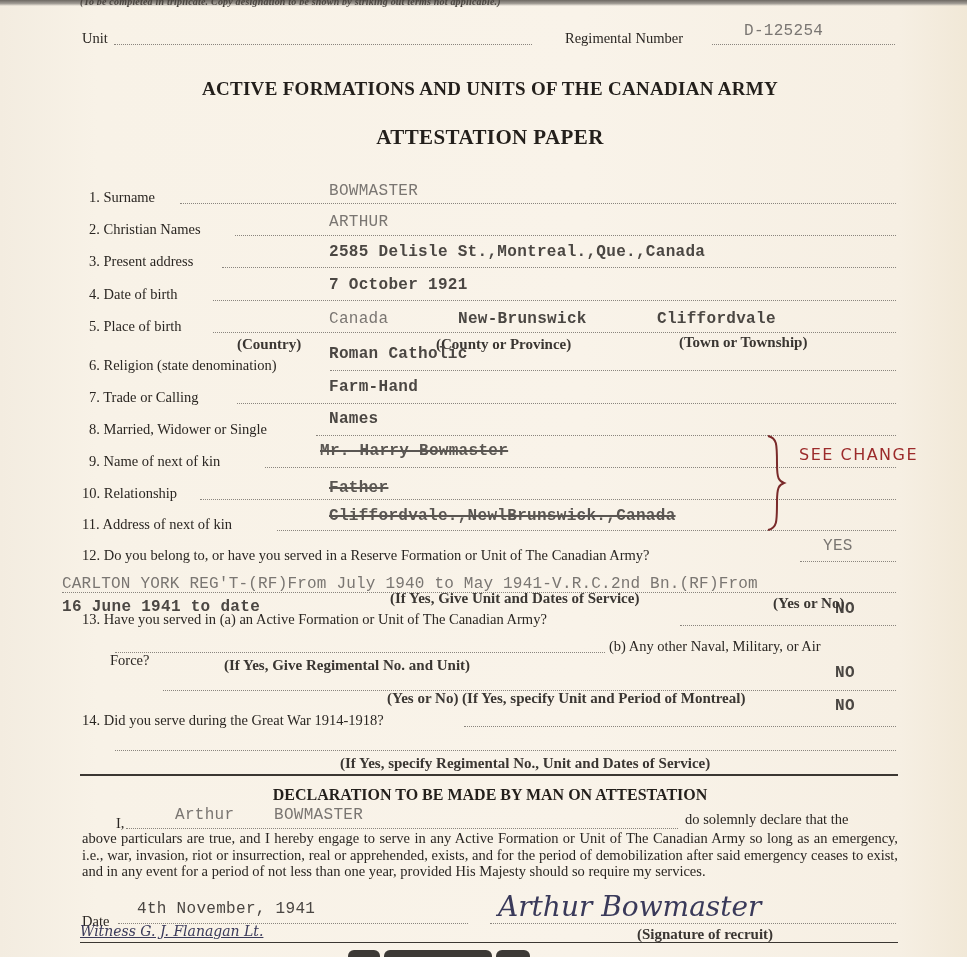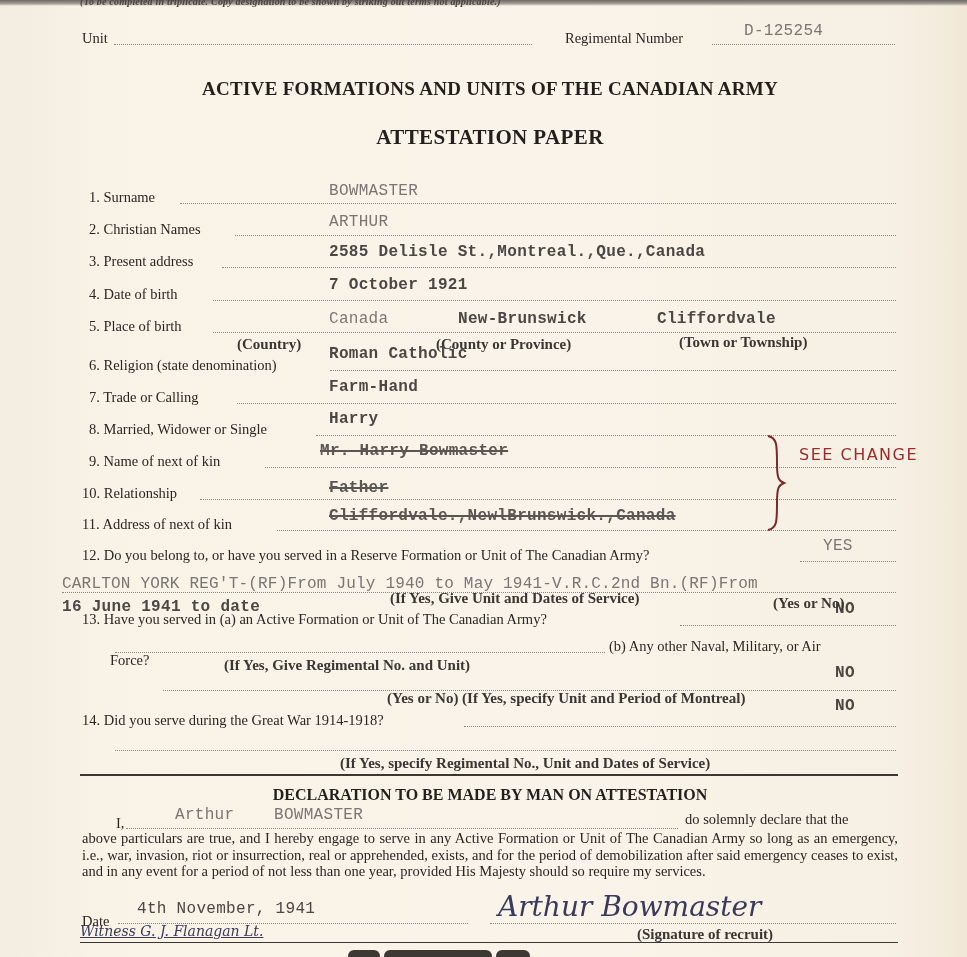--- a/index.html
+++ b/index.html
@@ -105,21 +105,21 @@
   <div class="abs label" style="left:89px; top:357px;">6. Religion (state denomination)</div>
   <div class="dots" style="left:330px; top:370px; width:566px;"></div>
   <div class="abs typed" style="left:329px; top:345px;">Roman Catholic</div>
 
   <div class="abs label" style="left:89px; top:389px;">7. Trade or Calling</div>
   <div class="dots" style="left:237px; top:403px; width:659px;"></div>
   <div class="abs typed" style="left:329px; top:378px;">Farm-Hand</div>
 
   <div class="abs label" style="left:89px; top:421px;">8. Married, Widower or Single</div>
   <div class="dots" style="left:316px; top:435px; width:580px;"></div>
-  <div class="abs typed" style="left:329px; top:410px;">Harry</div>
+  <div class="abs typed" style="left:329px; top:410px;">Names</div>
 
   <div class="abs label" style="left:89px; top:453px;">9. Name of next of kin</div>
   <div class="dots" style="left:265px; top:467px; width:631px;"></div>
   <div class="abs typed strike" style="left:320px; top:442px;">Mr. Harry Bowmaster</div>
 
   <div class="abs label" style="left:82px; top:485px;">10. Relationship</div>
   <div class="dots" style="left:200px; top:499px; width:696px;"></div>
   <div class="abs typed strike" style="left:329px; top:479px;">Father</div>
 
   <div class="abs label" style="left:82px; top:516px;">11. Address of next of kin</div>

